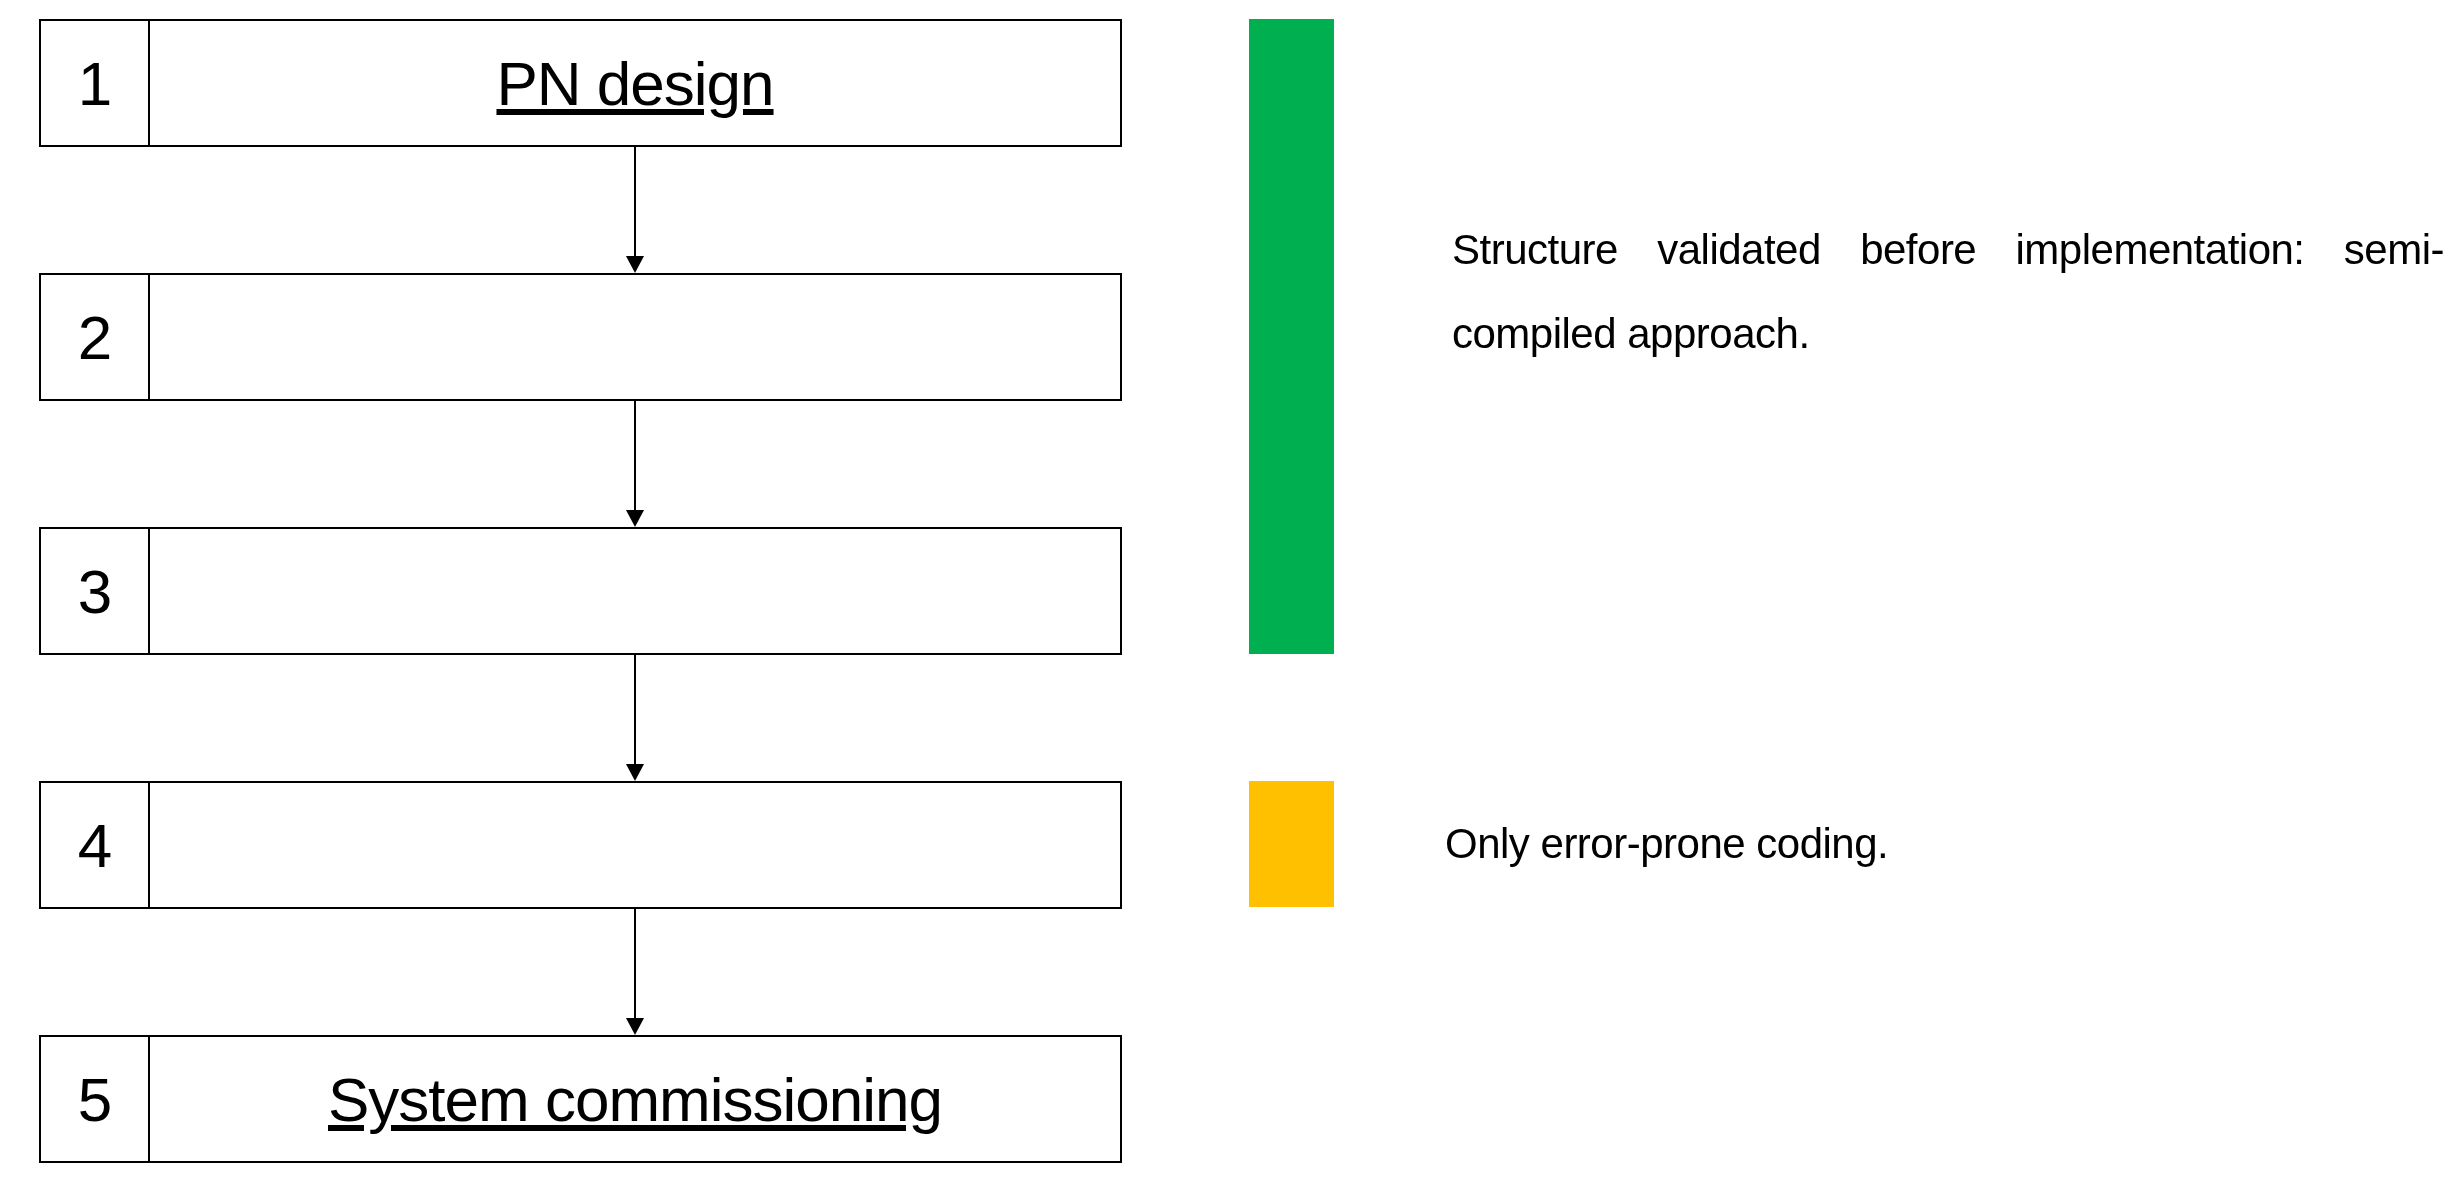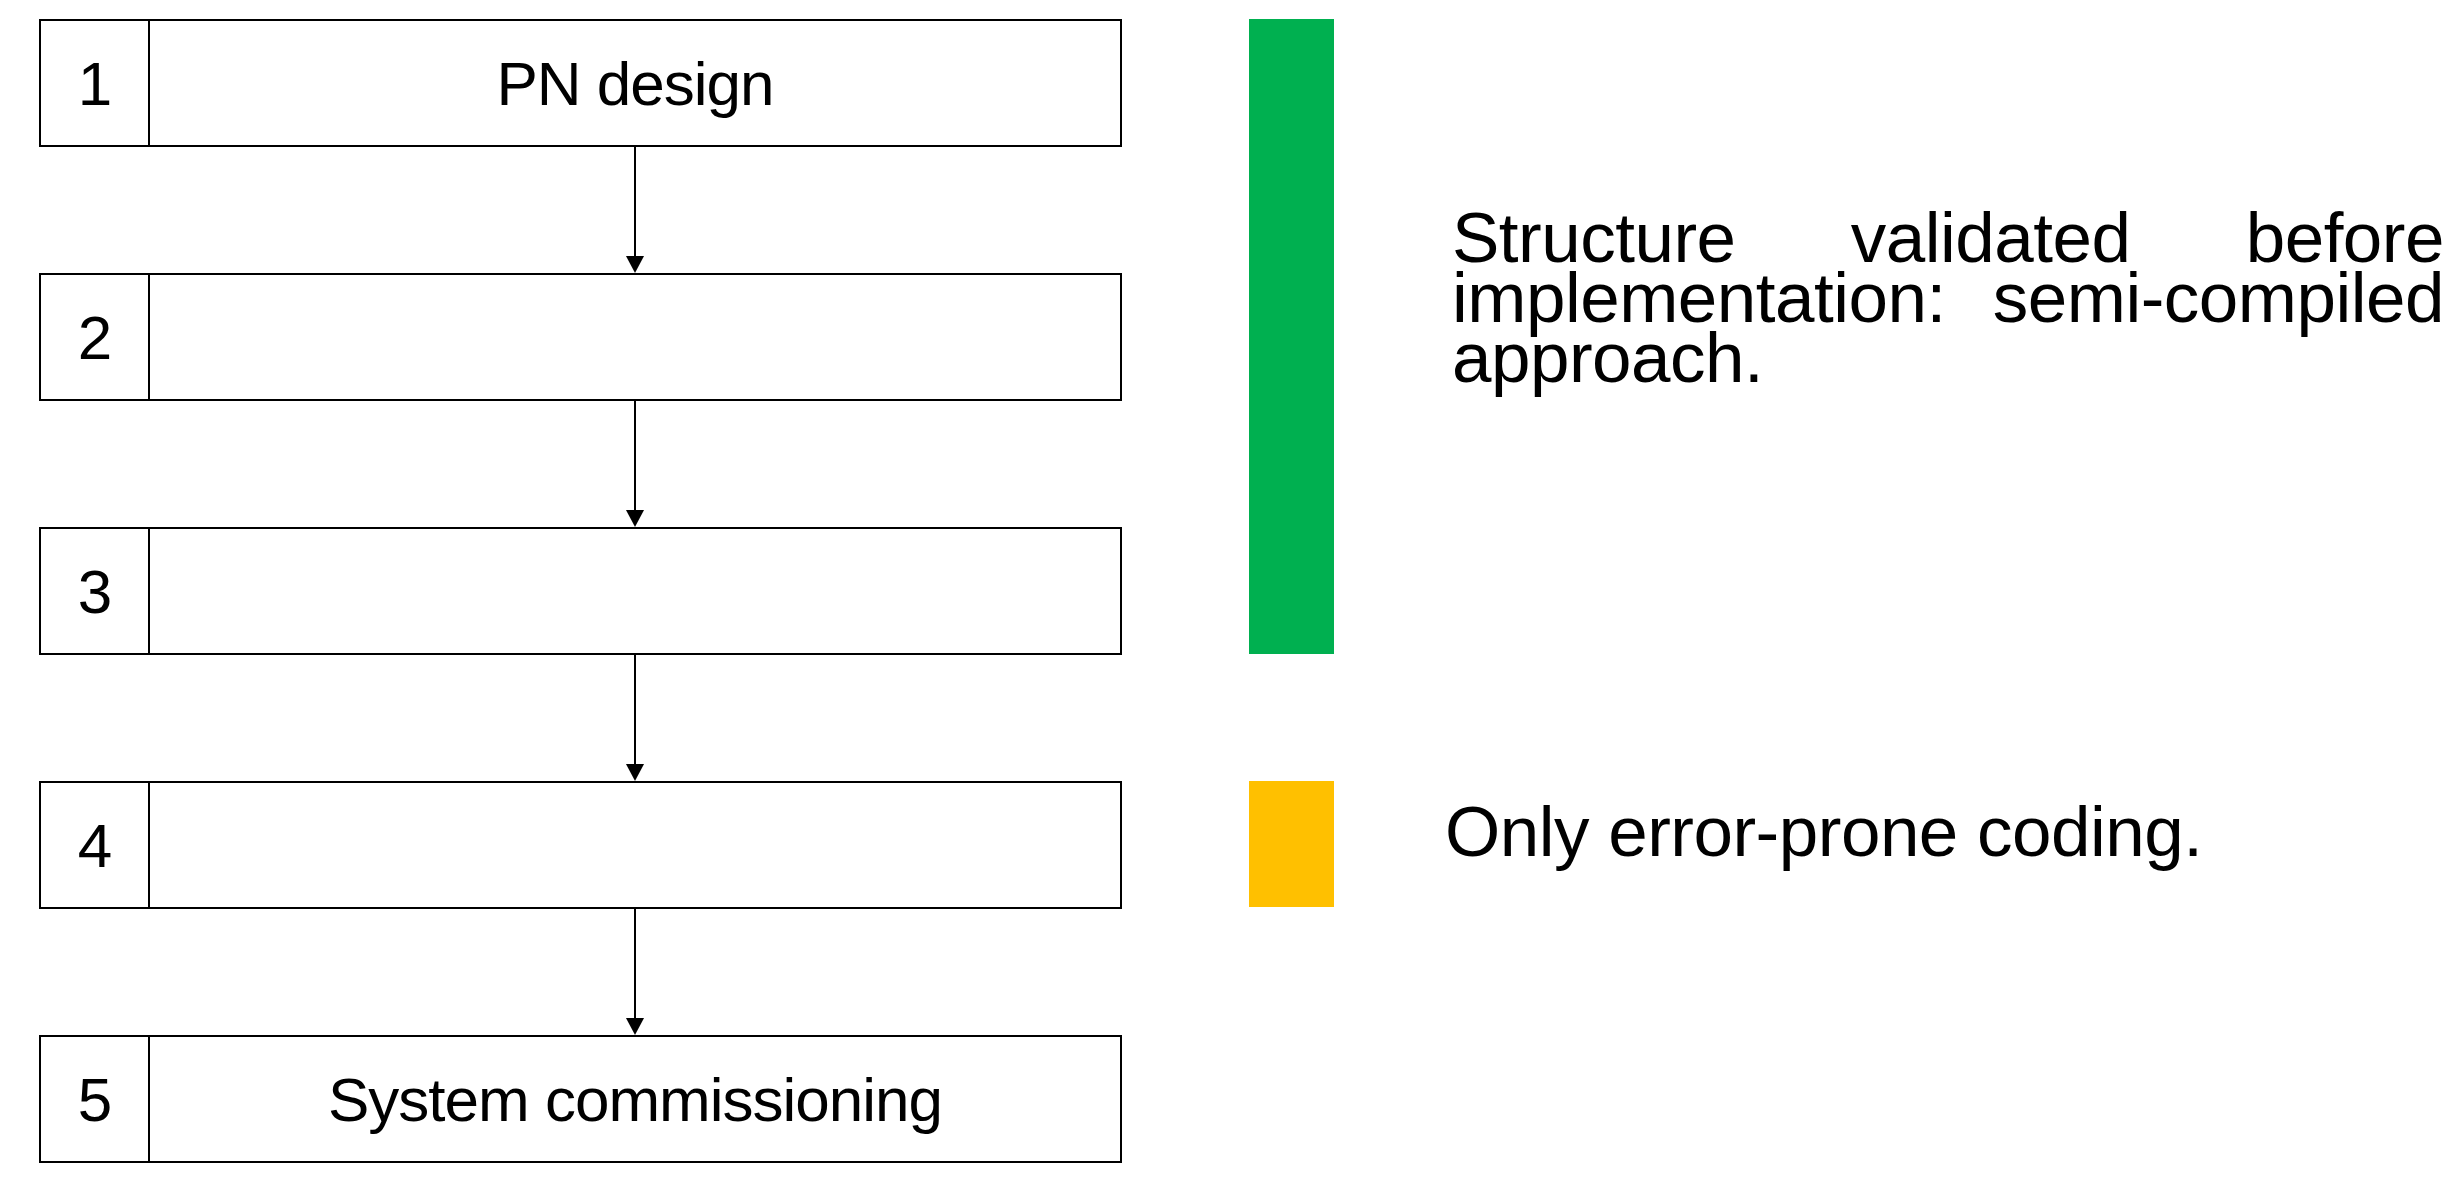--- a/index.html
+++ b/index.html
@@ -40,20 +40,21 @@
     letter-spacing: -1px;
   }
   .step .label {
     flex: 1;
     display: flex;
     align-items: center;
     justify-content: center;
     font-size: 62px;
     letter-spacing: -1px;
     white-space: nowrap;
+    text-decoration: underline;
   }
   .step-1 { top: 19px; }
   .step-2 { top: 273px; }
   .step-3 { top: 527px; }
   .step-4 { top: 781px; }
   .step-5 { top: 1035px; }
 
   
   .arrow {
     position: absolute;
@@ -97,23 +98,23 @@
   .bar-yellow {
     top: 781px;
     width: 85px;
     height: 126px;
     background: #FFC000;
   }
 
   
   .note {
     position: absolute;
-    font-size: 71px;
+    font-size: 42px;
     letter-spacing: -0.5px;
-    line-height: 60px;
+    line-height: 84px;
   }
   .note-green {
     left: 1452px;
     top: 208px;
     width: 992px;
     text-align: justify;
     text-justify: inter-word;
   }
   .note-yellow {
     left: 1445px;

